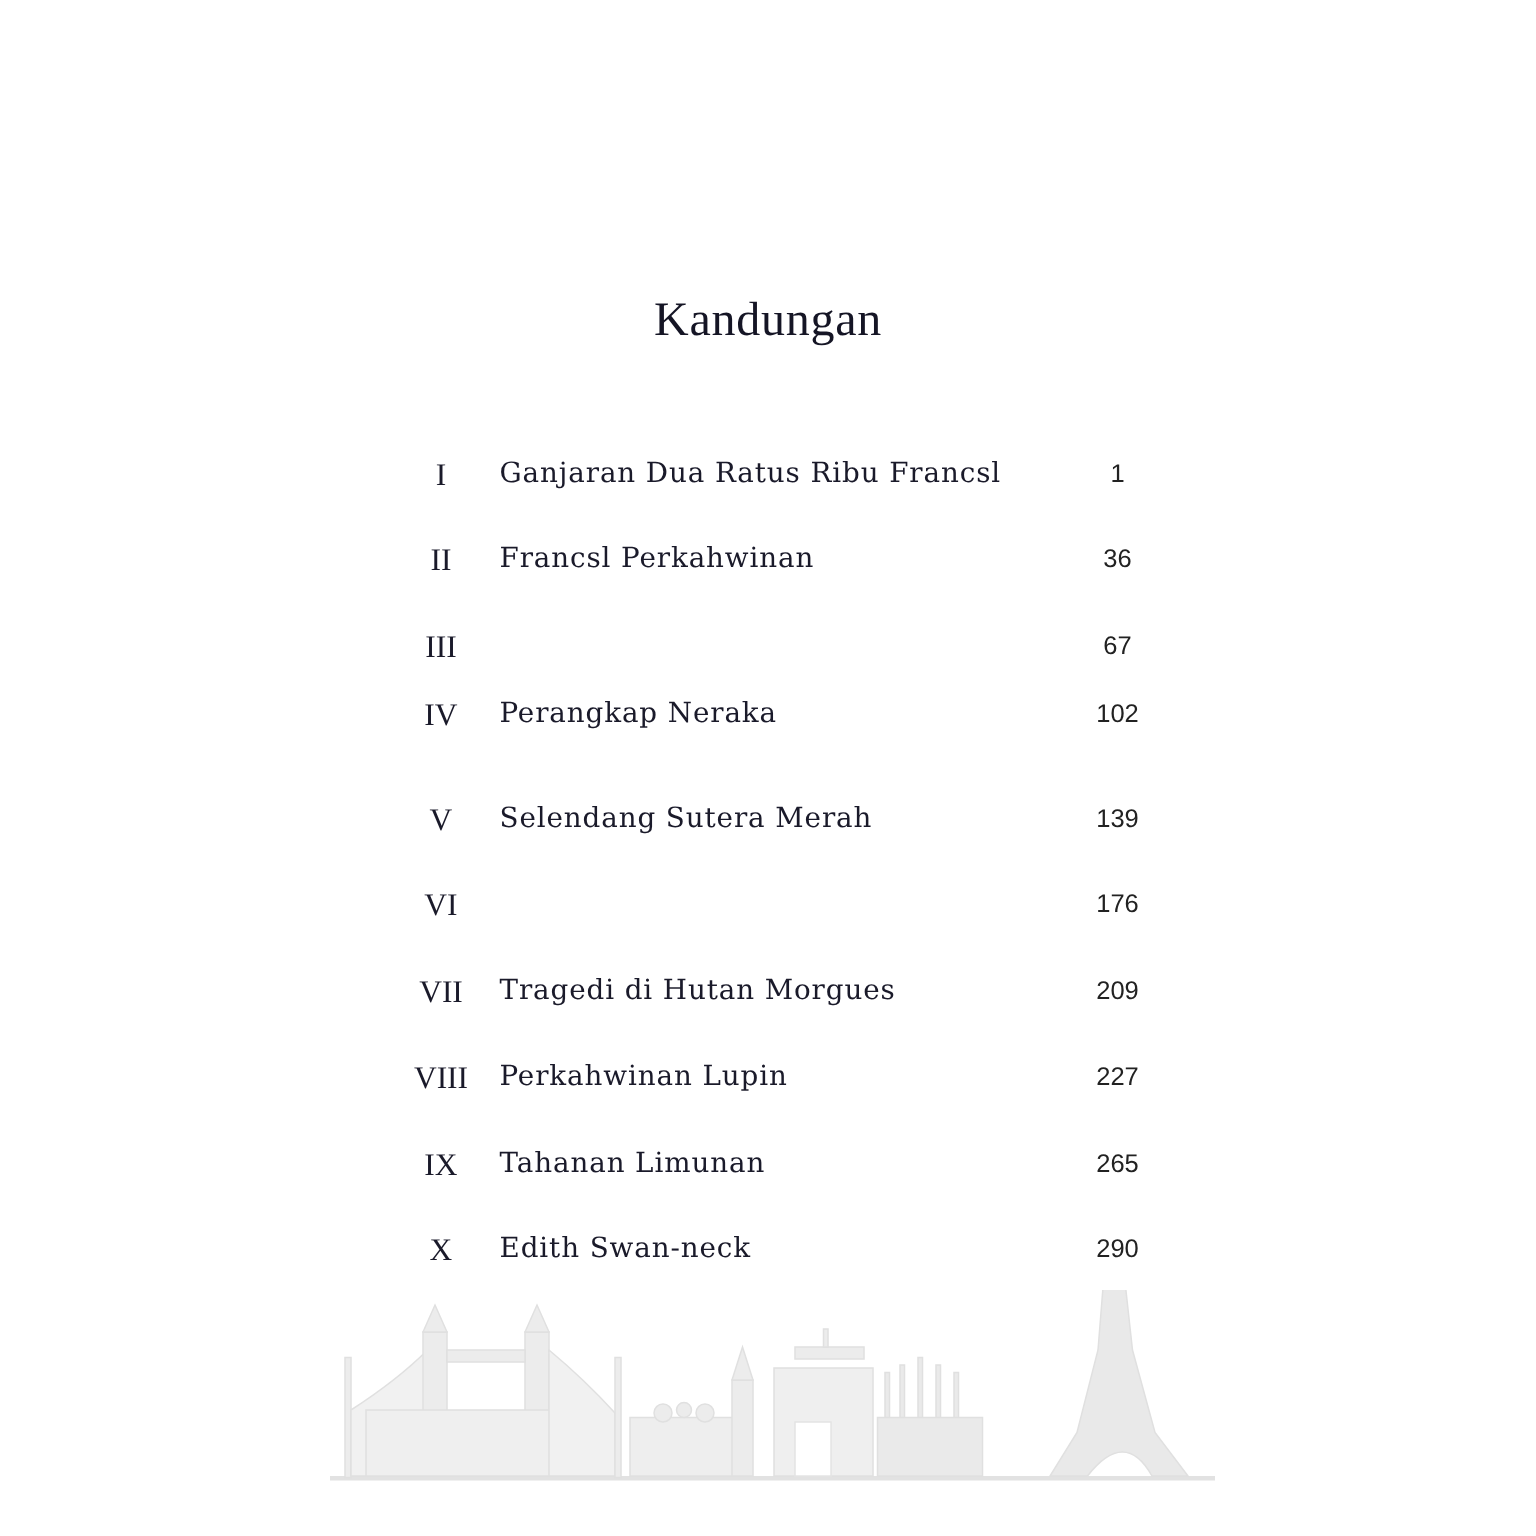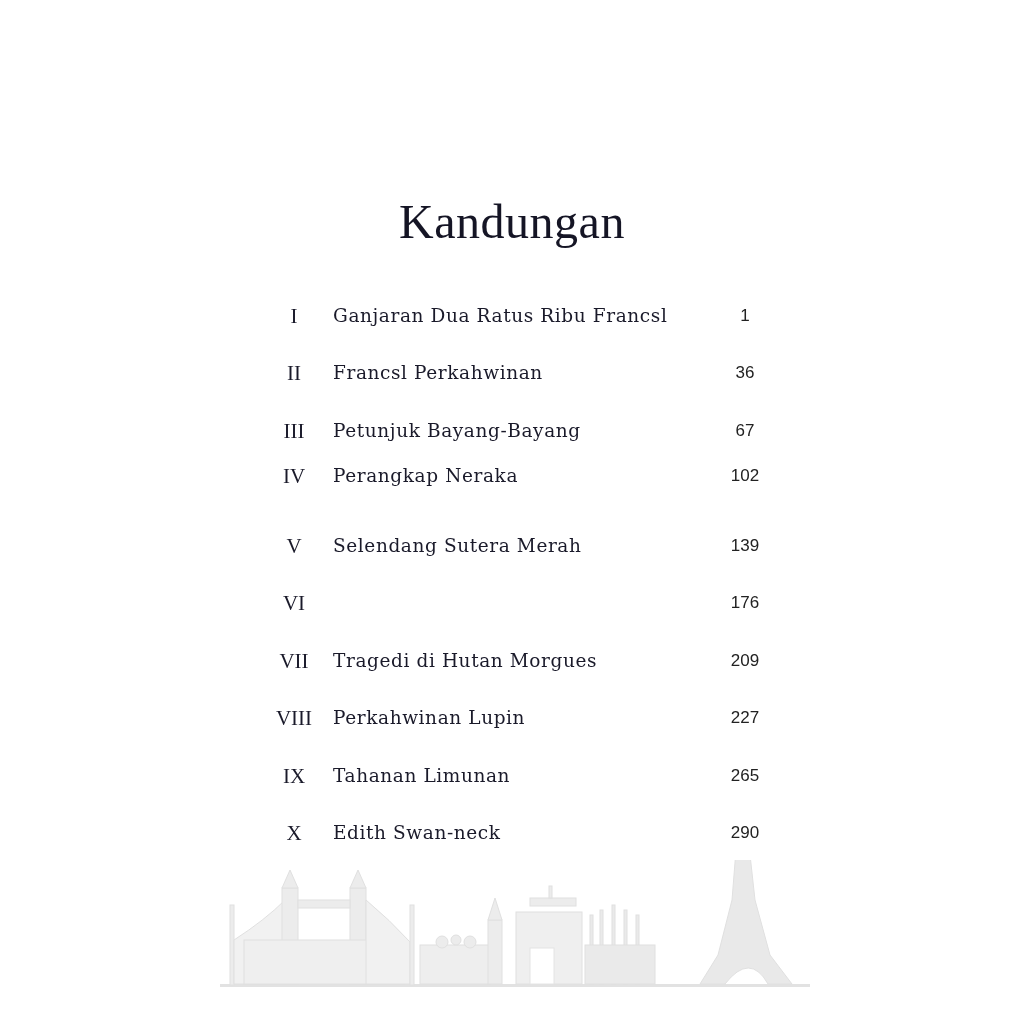--- a/index.html
+++ b/index.html
@@ -1,19 +1,19 @@
 <!DOCTYPE html>
 <html><head>
 <meta charset="utf-8">
 <style>
   html, body { margin:0; padding:0; }
   body { width:1024px; height:1024px; background:#ffffff; position:relative; overflow:hidden;
          font-family:"Liberation Serif","DejaVu Serif",serif; color:#1a1a2a; }
   .page-title { position:absolute; top:194px; left:0; width:1024px; text-align:center;
-                font-size:48px; letter-spacing:0.5px; color:#151525; }
+                font-size:32px; letter-spacing:0.5px; color:#151525; }
   .toc { position:absolute; top:300px; left:0; width:1024px; }
   .toc-row { position:absolute; left:0; width:1024px; height:34px; }
   .toc-num { position:absolute; left:254px; width:80px; text-align:center; font-size:21px; top:0; }
   .toc-title { position:absolute; left:333px; font-size:20px; top:1px; letter-spacing:0.6px;
                font-family:"DejaVu Serif","Liberation Serif",serif; font-size:18.5px; }
   .toc-page { position:absolute; left:705px; width:80px; text-align:center; top:2px;
               font-family:"Liberation Sans","DejaVu Sans",sans-serif; font-size:17px; color:#222; }
   .skyline { position:absolute; left:220px; top:860px; width:590px; height:130px; }
 </style>
 </head>
@@ -28,21 +28,20 @@
       <span class="toc-title">Ganjaran Dua Ratus Ribu Francsl</span>
       <span class="toc-page">1</span>
     </div>
     <div class="toc-row" style="top:61px">
       <span class="toc-num">II</span>
       <span class="toc-title">Francsl Perkahwinan</span>
       <span class="toc-page">36</span>
     </div>
     <div class="toc-row" style="top:119px">
       <span class="toc-num">III</span>
-      <span class="toc-title">Petunjuk Bayang-Bayang</span>
       <span class="toc-page">67</span>
     </div>
     <div class="toc-row" style="top:164px">
       <span class="toc-num">IV</span>
       <span class="toc-title">Perangkap Neraka</span>
       <span class="toc-page">102</span>
     </div>
     <div class="toc-row" style="top:234px">
       <span class="toc-num">V</span>
       <span class="toc-title">Selendang Sutera Merah</span>

